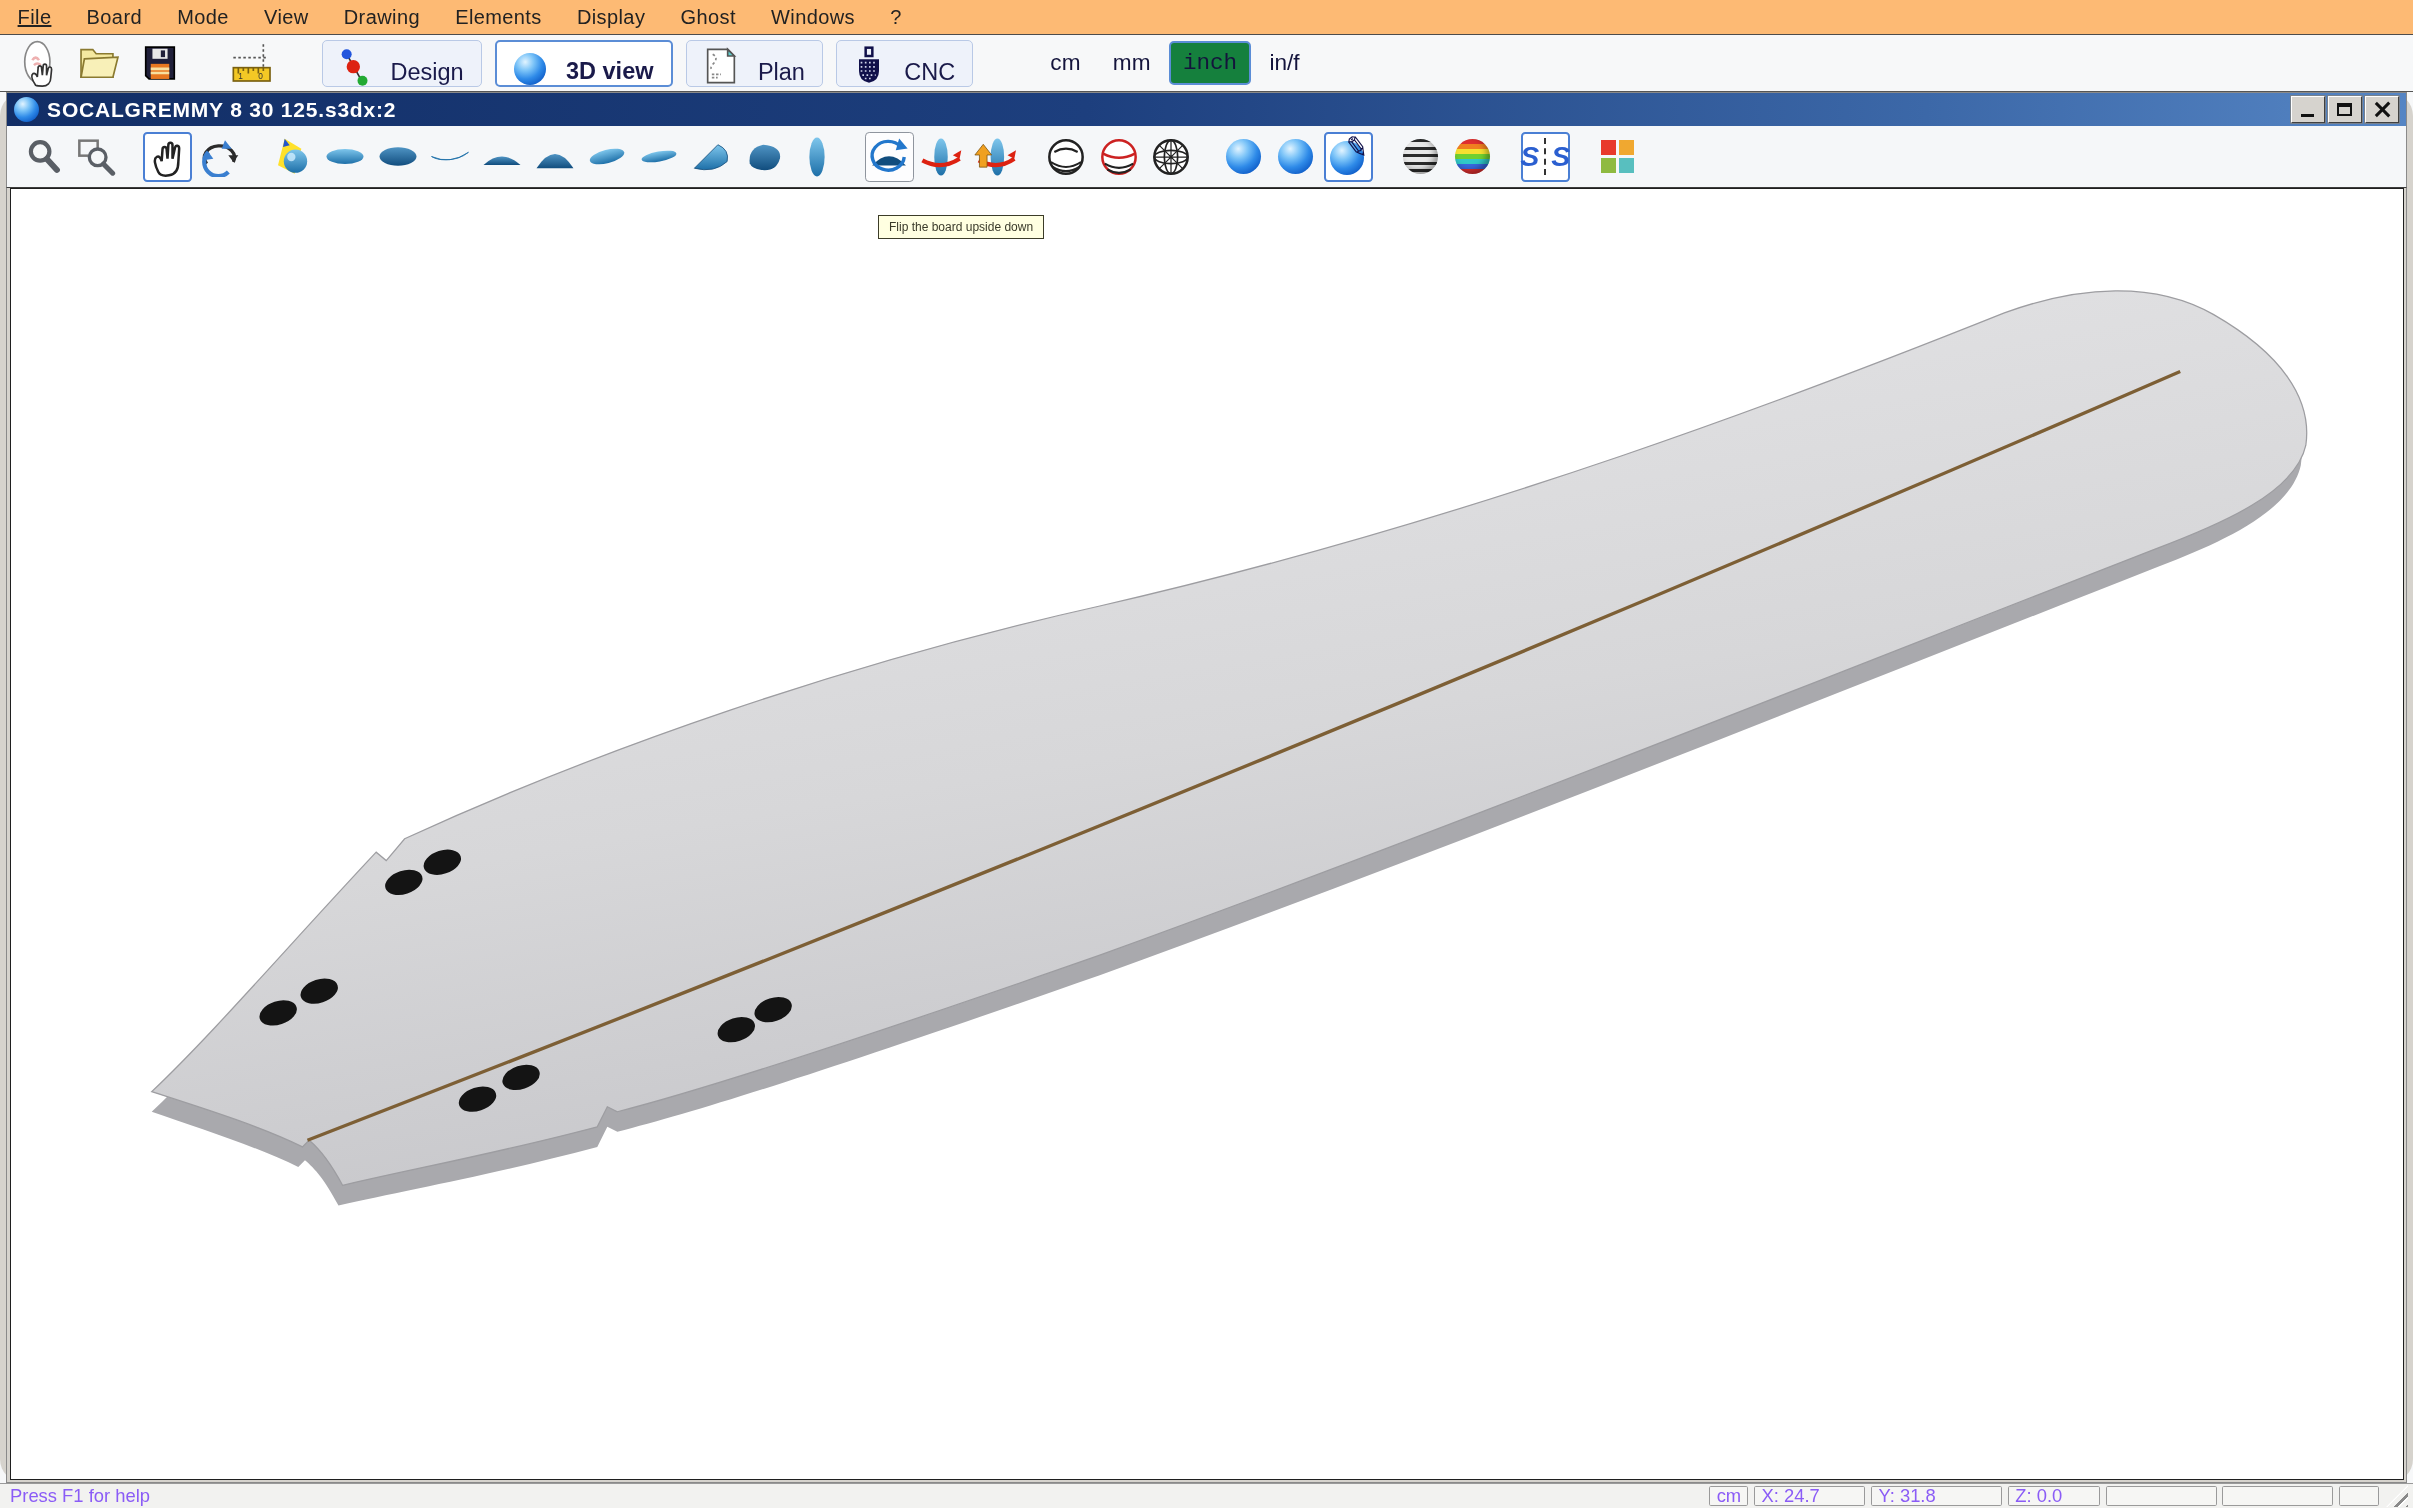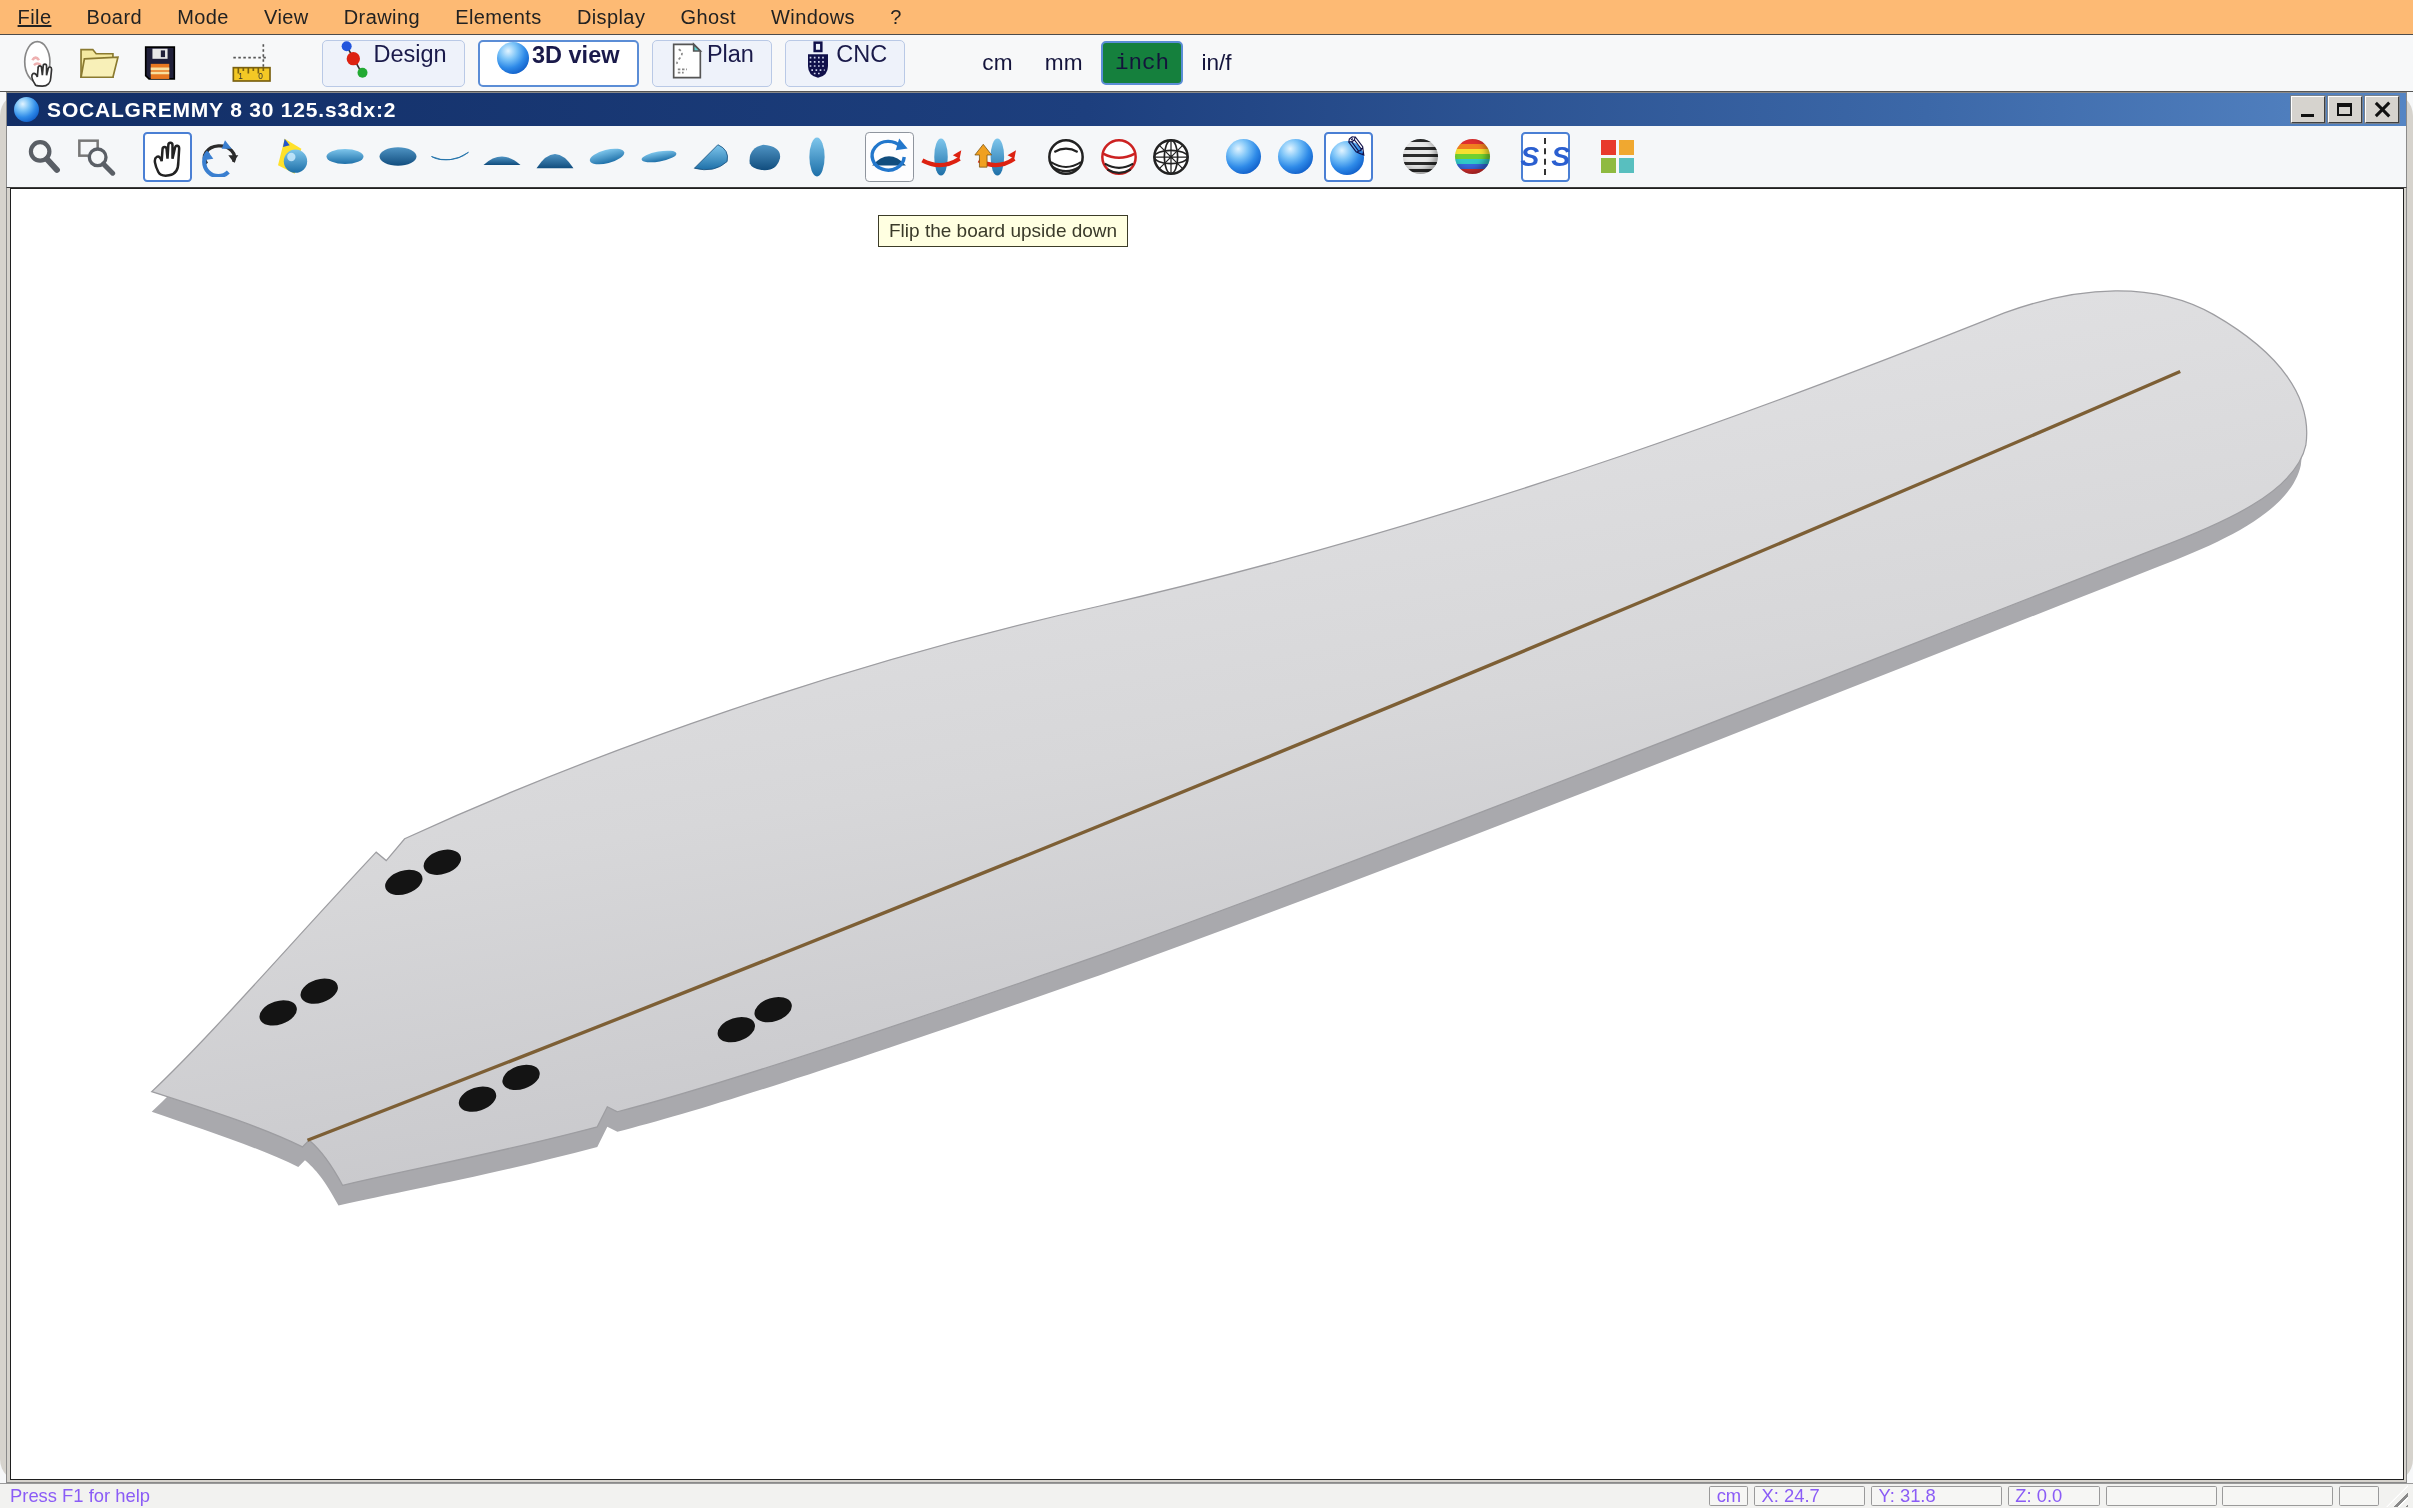--- a/index.html
+++ b/index.html
@@ -23,21 +23,21 @@
   .menu-item u { text-decoration:none; }
 
   
   .toolbar1 {
     height:57px; flex:0 0 57px; display:flex; align-items:center;
     background:#f7f8f9; padding-left:11.7px; border-bottom:1.7px solid #555;
   }
   .t1-icon { width:54px; height:47px; display:flex; align-items:center; justify-content:center; margin-right:6.7px; }
   .t1-sep { width:34px; }
   .view-btn {
-    display:flex; align-items:flex-start; gap:3px; height:47px; padding:0 17px;
+    display:flex; align-items:flex-end; gap:20px; height:47px; padding:0 17px;
     border:1.7px solid #b9c9e6; border-radius:5px; background:#eef2fa;
     font-size:23.5px; color:#1a1a4a; margin-right:13.4px;
   }
   .view-btn.active { border:2.5px solid #5b8dd6; background:#ffffff;font-weight:bold; }
   .units { display:flex; align-items:center; margin-left:50px; gap:5px; }
   .unit {
     font-size:22.6px; color:#14143c; padding:6.7px 11.7px; border:2.5px solid transparent; border-radius:5px;
   }
   .unit.selected { border-color:#5b8dd6; background:#15803d;font-family:Liberation Mono, monospace; }
 
@@ -105,21 +105,21 @@
   
   .canvas-wrap { flex:1; position:relative; background:#d6d3cd; border:0.8px solid #8a8a8a; border-top:none; padding:0 1.7px 1.7px 1.7px; }
   .canvas {
     position:absolute; inset:0 2.5px 2.5px 2.5px; background:#fff; border:1.7px solid #1f1f1f; overflow:hidden;
   }
   .canvas svg { position:absolute; left:0; top:0; width:100%; height:100%; }
 
   .tooltip {
     position:absolute; left:878px; top:215px; z-index:30;
     background:#ffffe1; border:1.7px solid #3c3c28; color:#3a3a2a;
-    font-size:19px; padding:4.2px 10px; white-space:nowrap;
+    font-size:12px; padding:4.2px 10px; white-space:nowrap;
   }
 
   
   .statusbar {
     height:25px; flex:0 0 25px; background:#f2f2f0; border-top:0.8px solid #9a9a9a;
     display:flex; align-items:center; font-size:18.4px; color:#8b5cf6; padding:0 5px;
   }
   .sb-help { flex:1; padding-left:5px; }
   .sb-box {
     height:20px; border:0.8px solid #9a9a9a; border-radius:1.7px; margin-left:5.9px;

